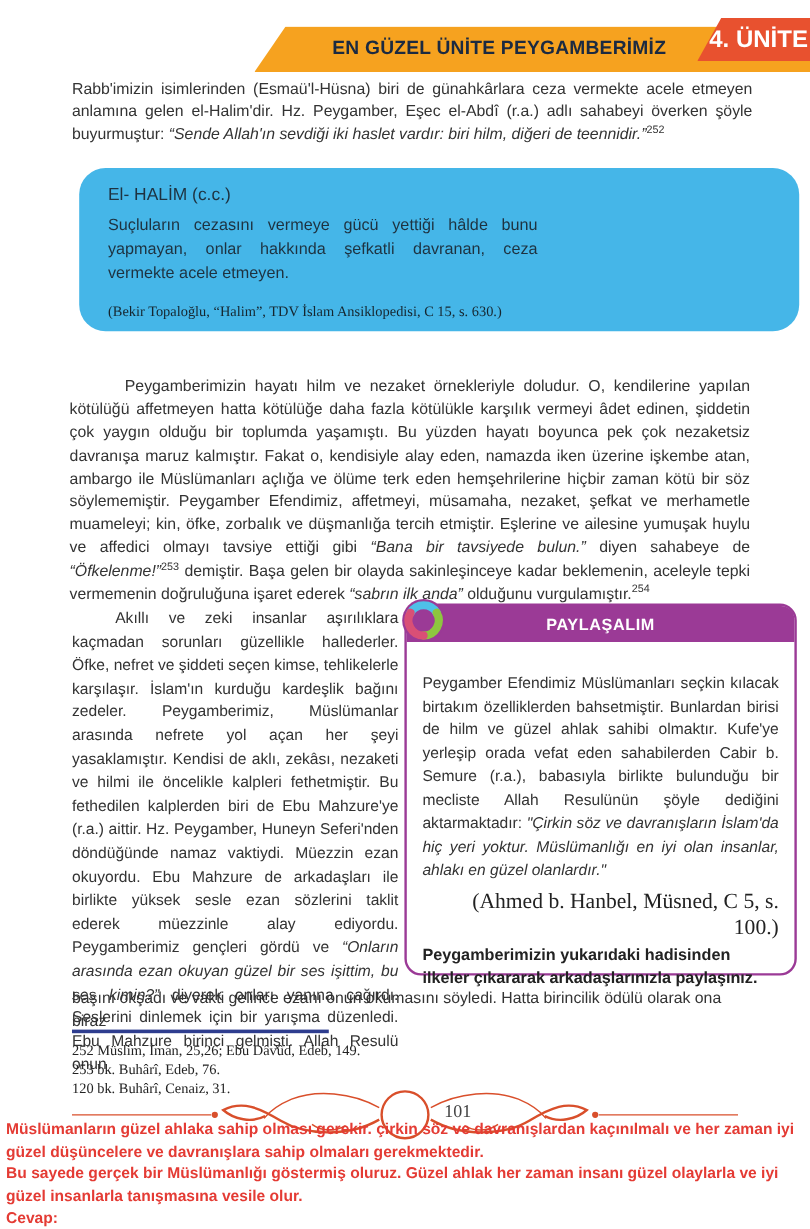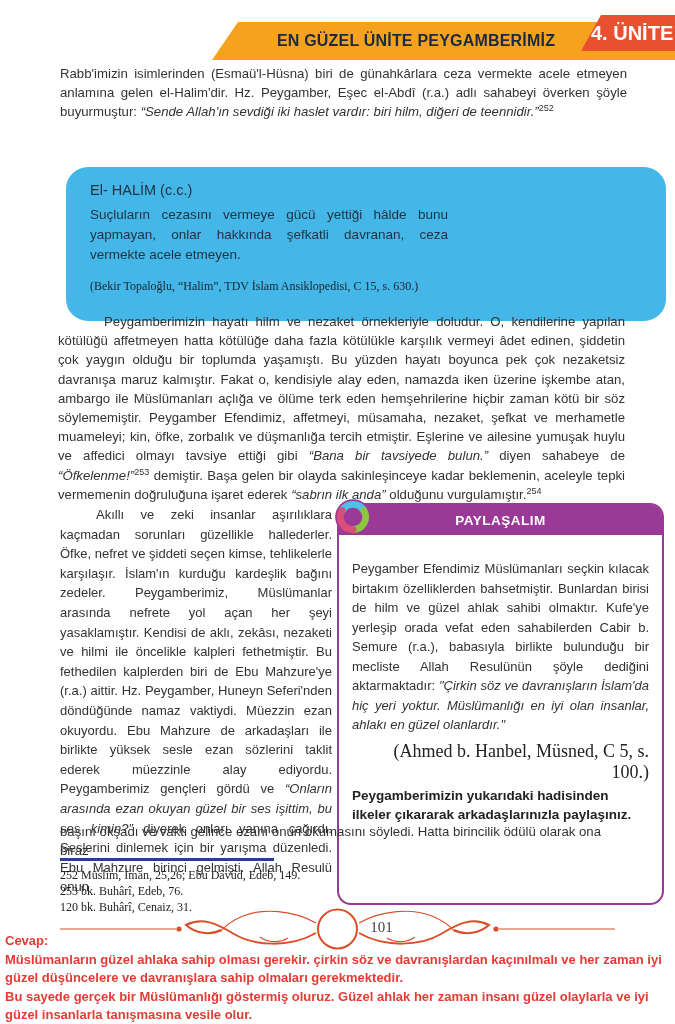--- a/index.html
+++ b/index.html
@@ -13,35 +13,35 @@
   .unit-badge{position:absolute;top:15px;right:0;width:94px;height:36px;background:#E8512F;
         clip-path:polygon(20px 0,100% 0,100% 100%,0 100%);
         display:flex;align-items:center;justify-content:flex-start;}
   .unit-badge span{color:#fff;font-weight:bold;font-size:20px;padding-left:10px;white-space:nowrap;}
   
   .intro{position:absolute;top:64px;left:60px;width:567px;font-size:13.2px;line-height:19px;
          text-align:justify;color:#333;}
   .seg-i{font-style:italic;}
   .seg-sup{font-size:9px;vertical-align:super;line-height:0;}
   
-  .halim-box{position:absolute;top:140px;left:66px;width:600px;height:154px;background:#45B6E8;
-             border-radius:22px;margin-top:27px;}
+  .halim-box{position:absolute;top:140px;left:66px;width:600px;height:136px;background:#45B6E8;
+             border-radius:22px;}
   .halim-text{position:absolute;left:24px;top:15px;width:358px;color:#1E3240;}
   .halim-title{font-size:14.5px;margin-bottom:7px;}
   .halim-body{font-size:13.5px;line-height:20px;text-align:justify;}
   .halim-source{margin-top:14px;font-family:"Liberation Serif",serif;font-size:12px;color:#16262F;}
   .halim-callig{position:absolute;right:22px;top:0;width:215px;height:150px;text-align:center;color:#0d0d0d;}
   .halim-arabic{font-family:"DejaVu Sans",sans-serif;font-size:70px;line-height:104px;font-weight:bold;}
   .halim-caption{font-size:23px;color:#111;margin-top:2px;}
   .body2{position:absolute;top:312px;left:58px;width:567px;font-size:13.2px;line-height:19.2px;
          text-align:justify;text-indent:46px;color:#333;}
   .leftcol{position:absolute;top:505px;left:60px;width:272px;font-size:13px;line-height:19.6px;
            text-align:justify;text-indent:36px;color:#333;}
   
-  .pay-box{position:absolute;top:503px;left:337px;width:327px;height:402px;background:#fff;
+  .pay-box{position:absolute;top:503px;left:337px;width:327px;height:310px;background:#fff;
            border:2px solid #9B3A96;border-radius:14px;box-sizing:border-box;}
   .pay-header{position:relative;height:30px;background:#9B3A96;border-radius:11px 11px 0 0;
               display:flex;align-items:center;justify-content:center;}
   .pay-header span{color:#fff;font-weight:bold;font-size:13.5px;letter-spacing:.5px;}
   .pay-icon{position:absolute;left:-7px;top:-9px;width:42px;height:42px;}
   .pay-body{padding:24px 13px 0 13px;font-size:13px;line-height:19.5px;text-align:justify;color:#333;}
   .pay-source{padding:6px 13px 0 13px;text-align:right;font-family:"Liberation Serif",serif;
               font-size:18px;color:#222;}
   .pay-task{padding:3px 13px 0 13px;font-size:13.5px;line-height:19px;font-weight:bold;color:#222;}
   .continuation{position:absolute;top:822px;left:60px;width:567px;font-size:13.2px;line-height:19px;color:#333;}
@@ -117,20 +117,20 @@
         <path d="M200 34 C 208 40 220 40 228 35" stroke-width="1.2"></path>
       </g>
     </defs>
     <use href="#flswirl"></use>
     <use href="#flswirl" transform="translate(555,0) scale(-1,1)"></use>
     <circle cx="277.5" cy="26" r="19.5" fill="#ffffff" stroke="#D94F2B" stroke-width="2"></circle>
   </svg>
   <div class="page-num">101</div>
 
   <div class="answer">
-    <div>Cevap:</div>
     <div>
         <div>Müslümanların güzel ahlaka sahip olması gerekir. çirkin söz ve davranışlardan kaçınılmalı ve her zaman iyi güzel düşüncelere ve davranışlara sahip olmaları gerekmektedir.</div>
         <div>Bu sayede gerçek bir Müslümanlığı göstermiş oluruz. Güzel ahlak her zaman insanı güzel olaylarla ve iyi güzel insanlarla tanışmasına vesile olur.</div>
       </div>
+    <div>Cevap:</div>
   </div>
 
 </div>
 
 </body></html>

